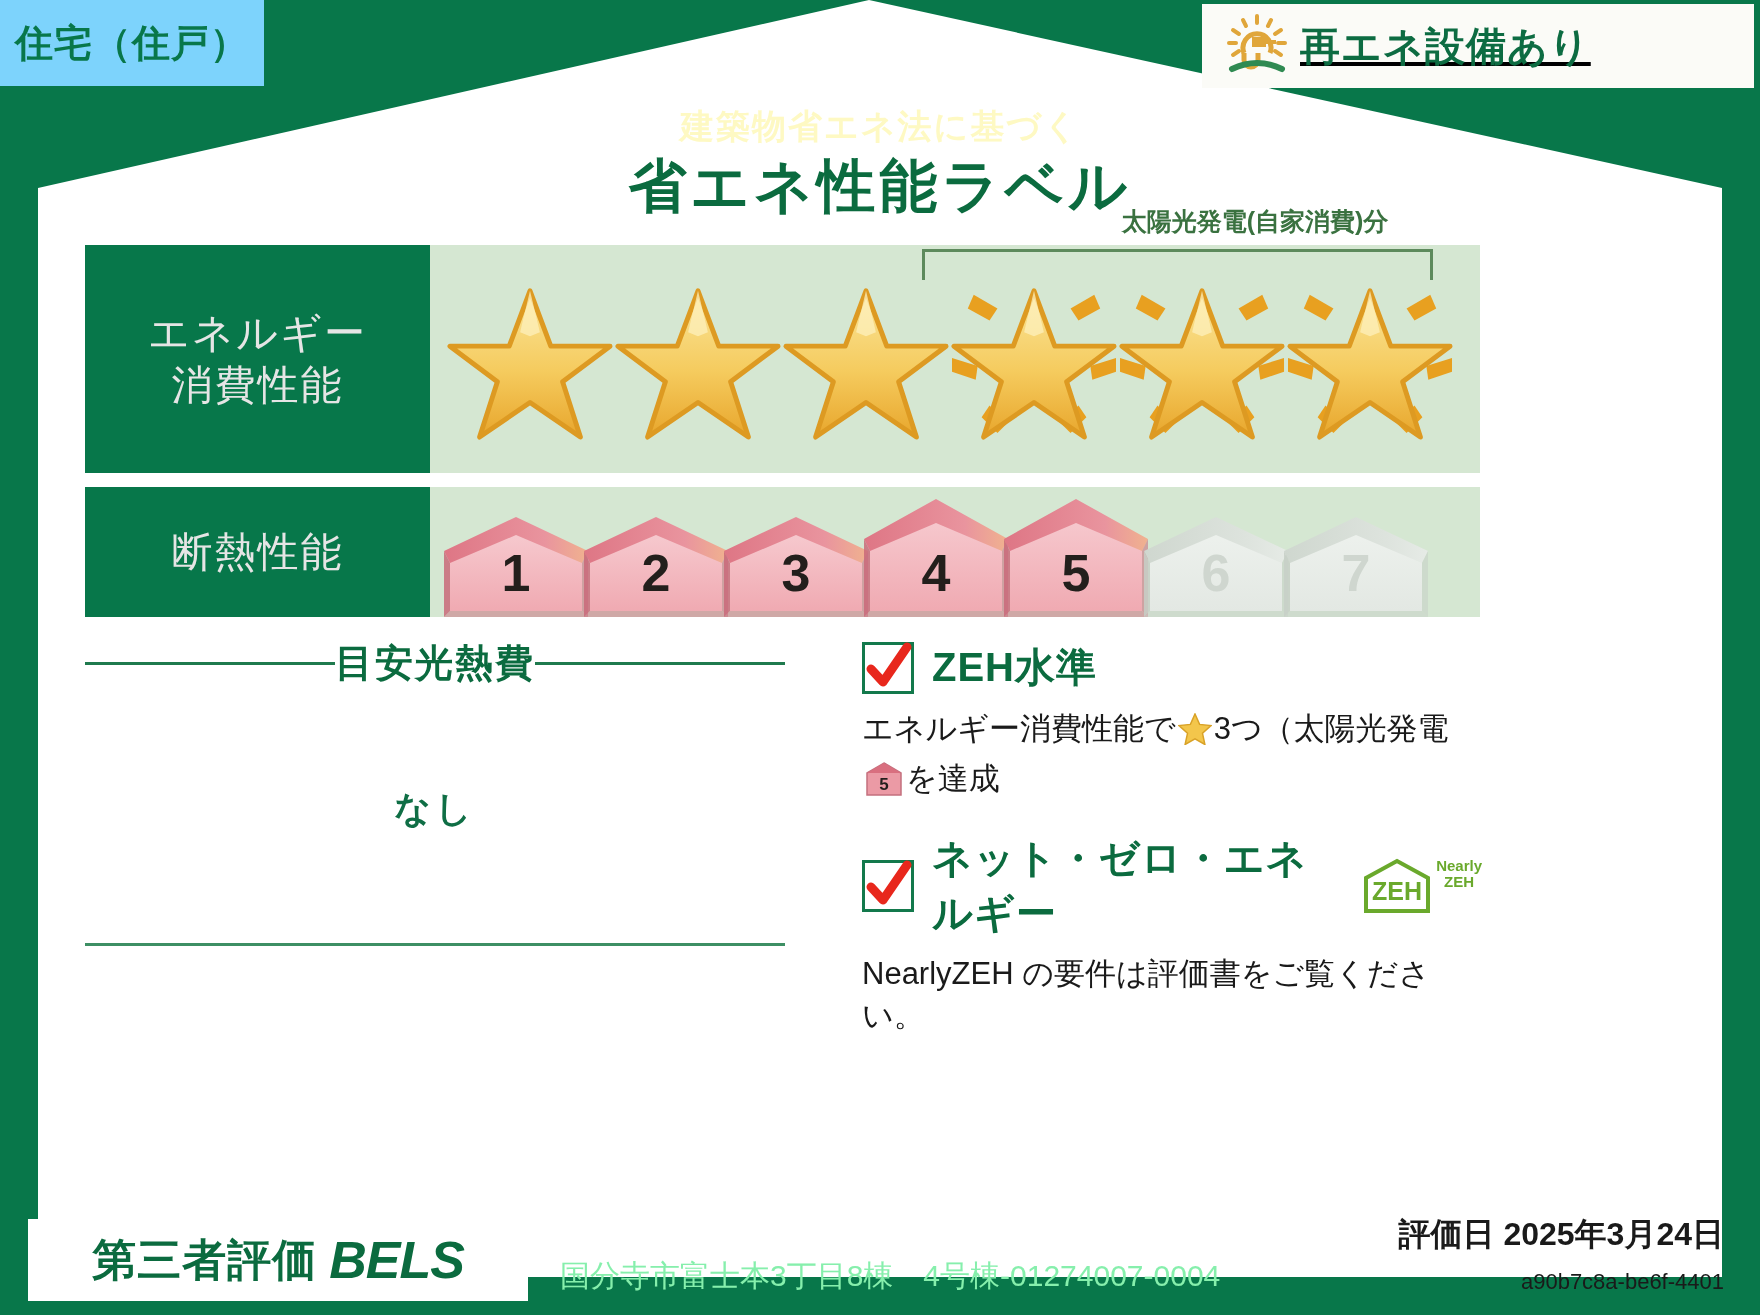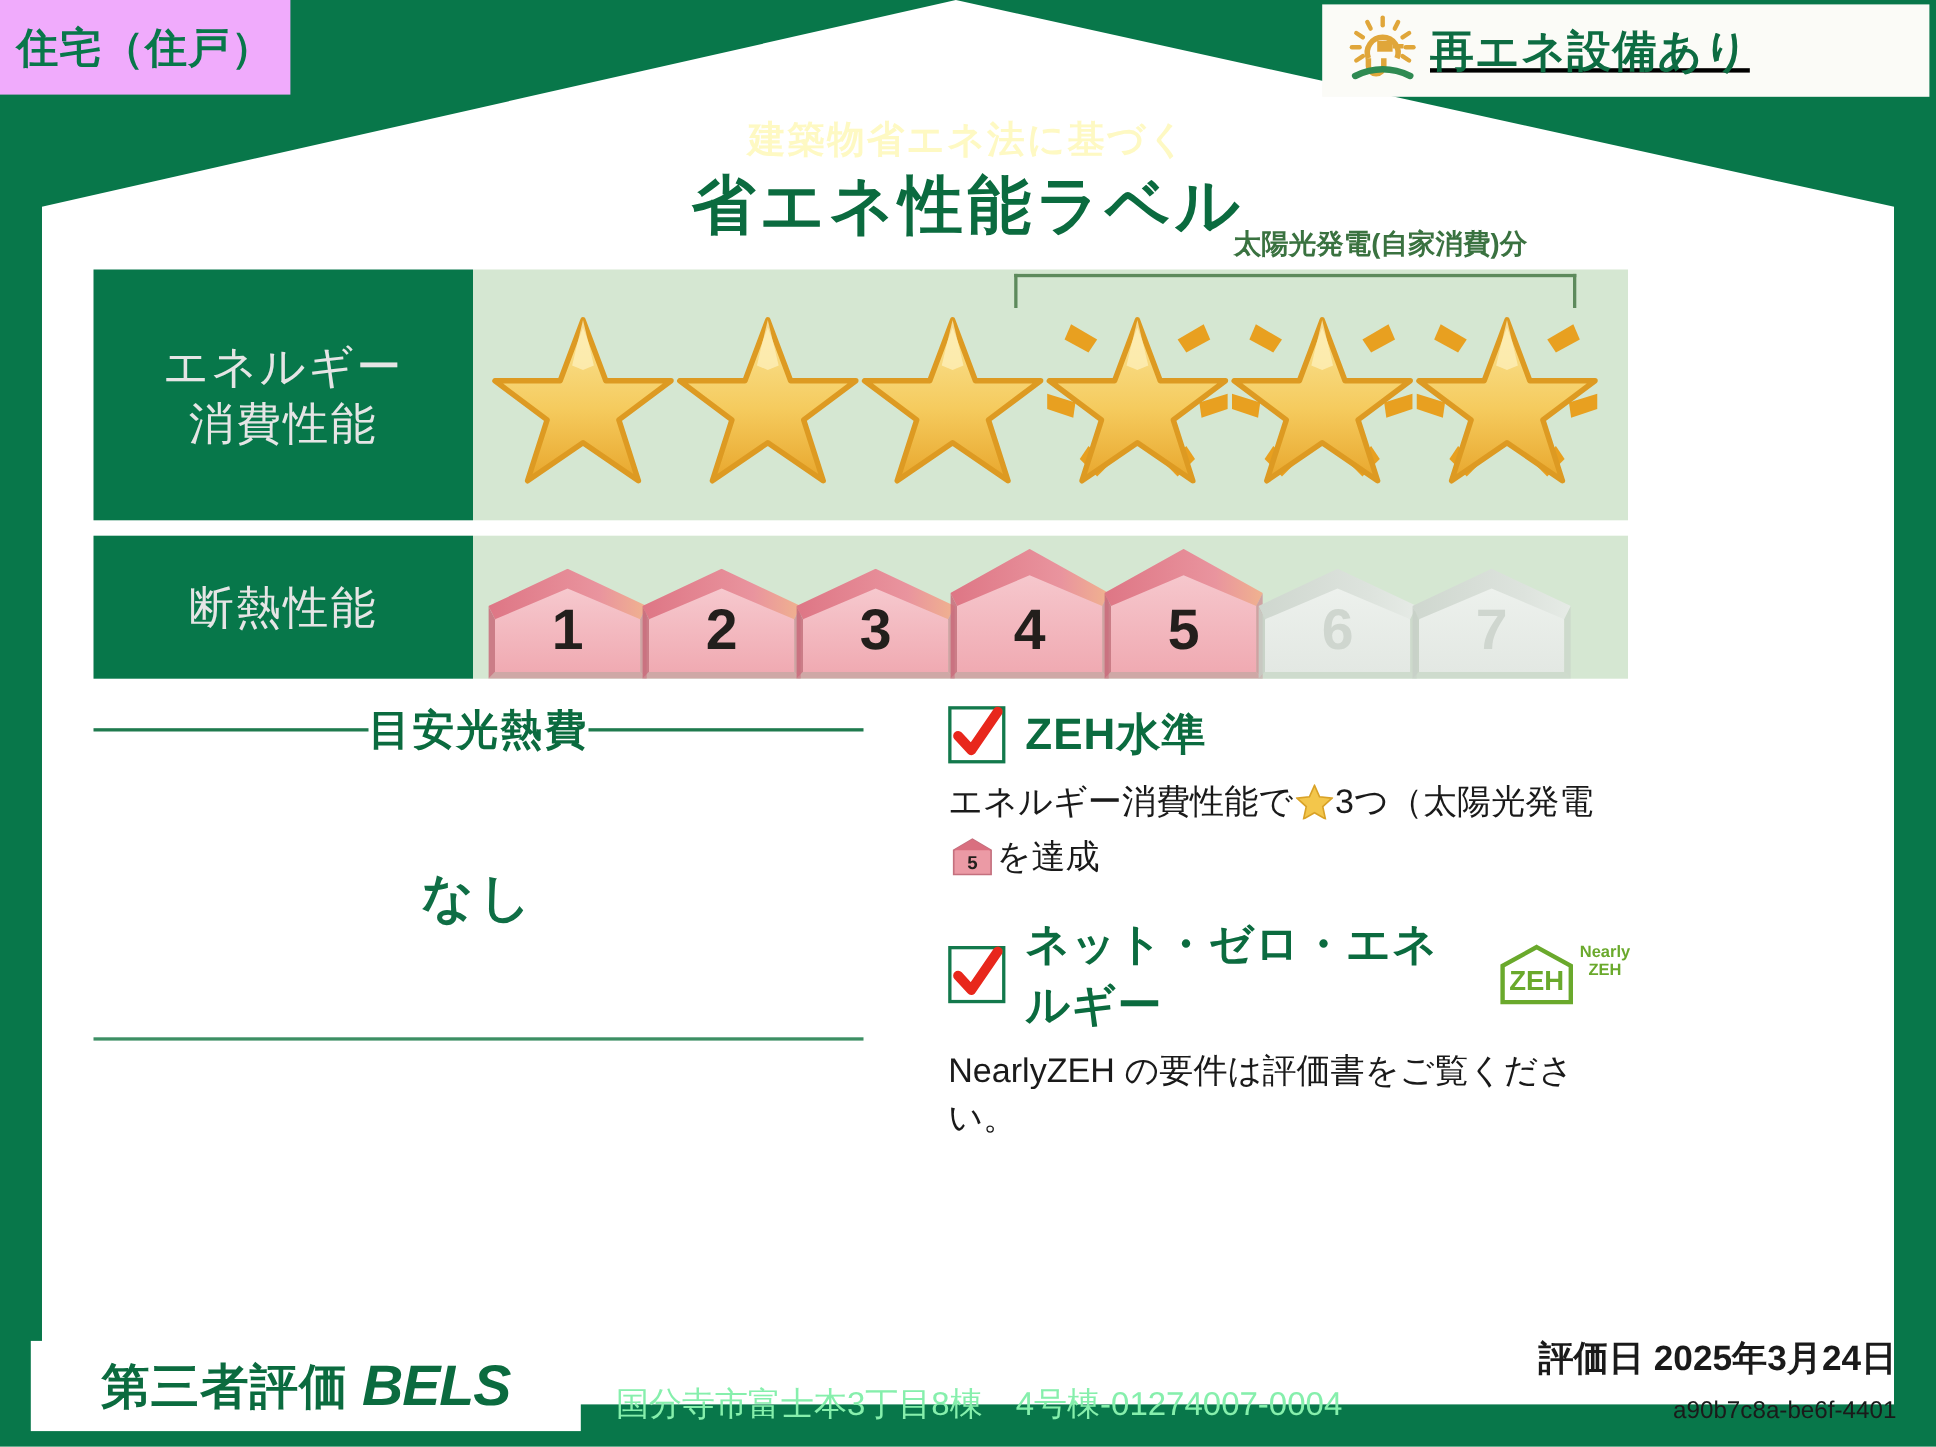--- a/index.html
+++ b/index.html
@@ -18,21 +18,21 @@
   .sheet{
     position:absolute;
     left:38px;top:0px;width:1684px;height:1277px;
     background:#ffffff;
     clip-path:polygon(0 188px, 831px 0px, 1684px 188px, 1684px 1277px, 0 1277px);
   }
   
   .type-tag{
     position:absolute;left:0px;top:0px;
     width:264px;height:86px;
-    background:#f0abfc;
+    background:#7dd3fc;
     display:flex;align-items:center;justify-content:center;
     z-index:6;
   }
   .type-tag span{
     color:#08774a;font-weight:bold;font-size:38px;letter-spacing:1px;
   }
   
   .renew-badge{
     position:absolute;right:6px;top:4px;
     width:552px;height:84px;
@@ -104,21 +104,21 @@
   .cost-box{
     position:absolute;left:85px;top:638px;width:700px;z-index:5;
   }
   .cost-head{
     display:flex;align-items:center;
   }
   .cost-head .line{flex:1;height:3px;background:#1f7a4e;}
   .cost-head .t{color:#0b6b3f;font-weight:bold;font-size:38px;letter-spacing:2px;}
   .cost-value{
     margin-top:96px;text-align:center;color:#0f6e45;
-    font-size:47px;font-weight:bold;letter-spacing:4px;
+    font-size:36px;font-weight:bold;letter-spacing:4px;
   }
   .cost-rule{
     position:absolute;left:0;top:305px;width:700px;height:3px;background:#3d8f64;
   }
   
   .zeh-box{
     position:absolute;left:862px;top:640px;width:620px;z-index:5;
   }
   .zeh-line{display:flex;align-items:center;gap:18px;}
   .chk{

